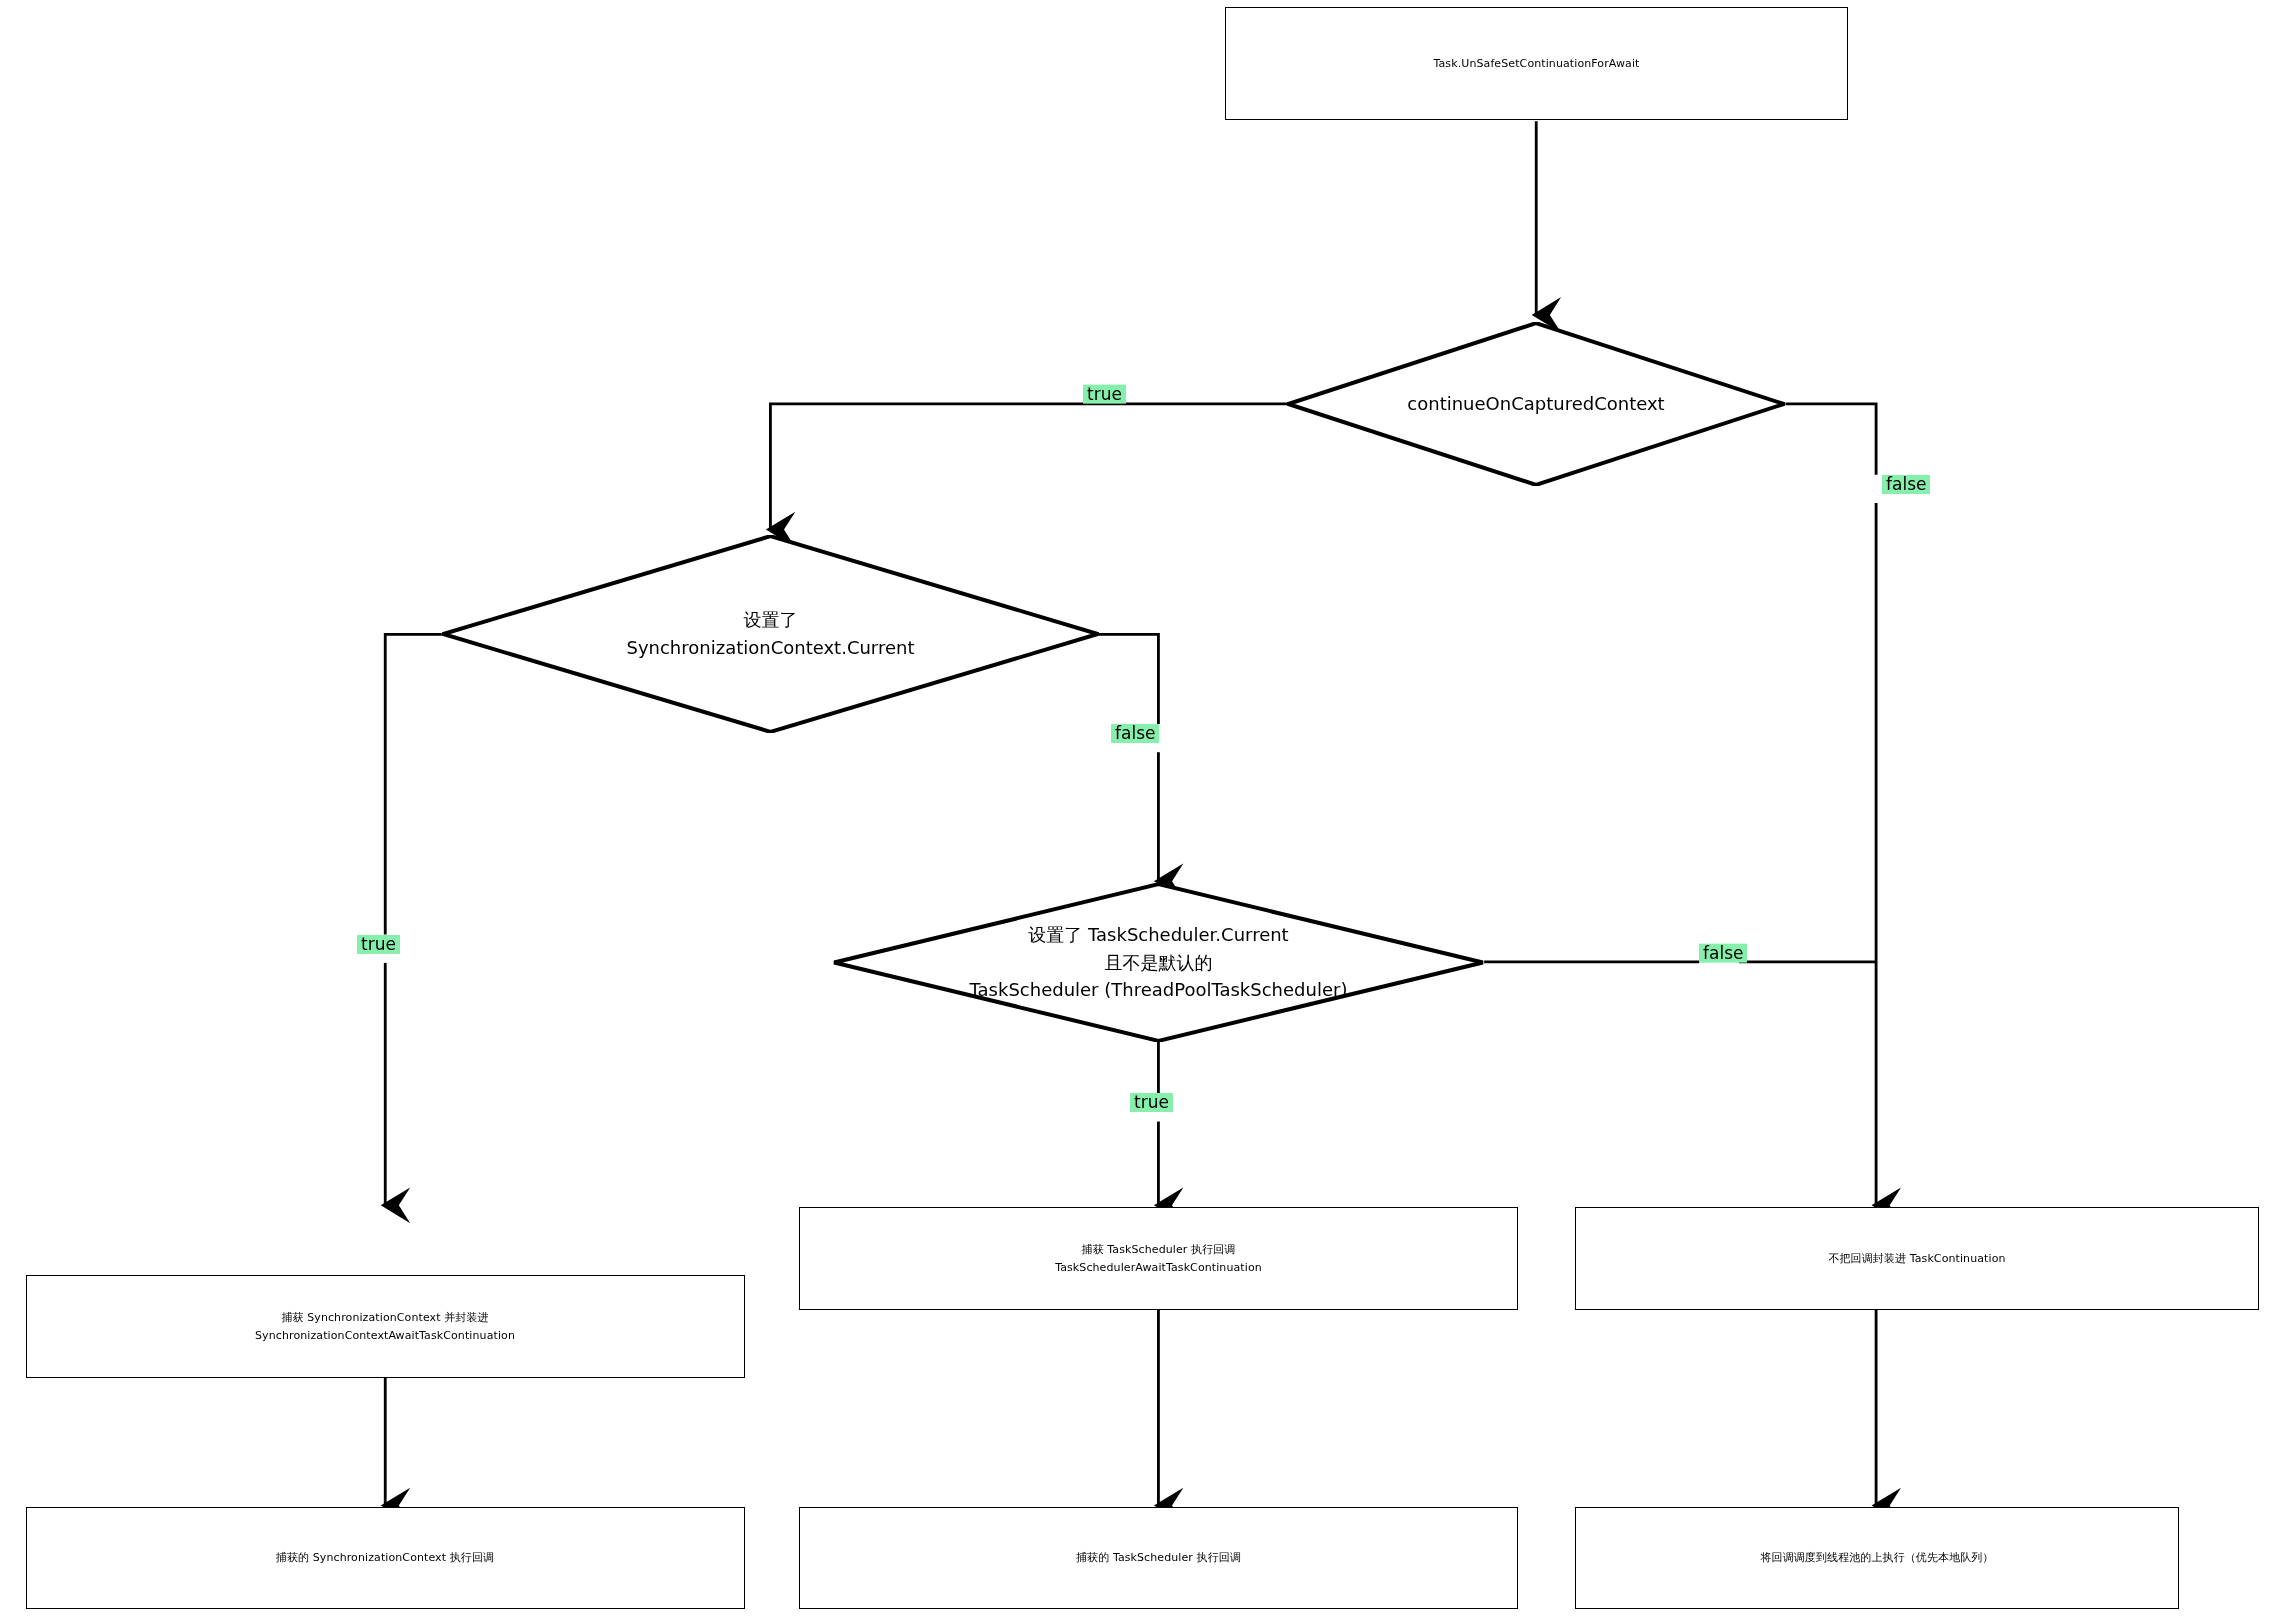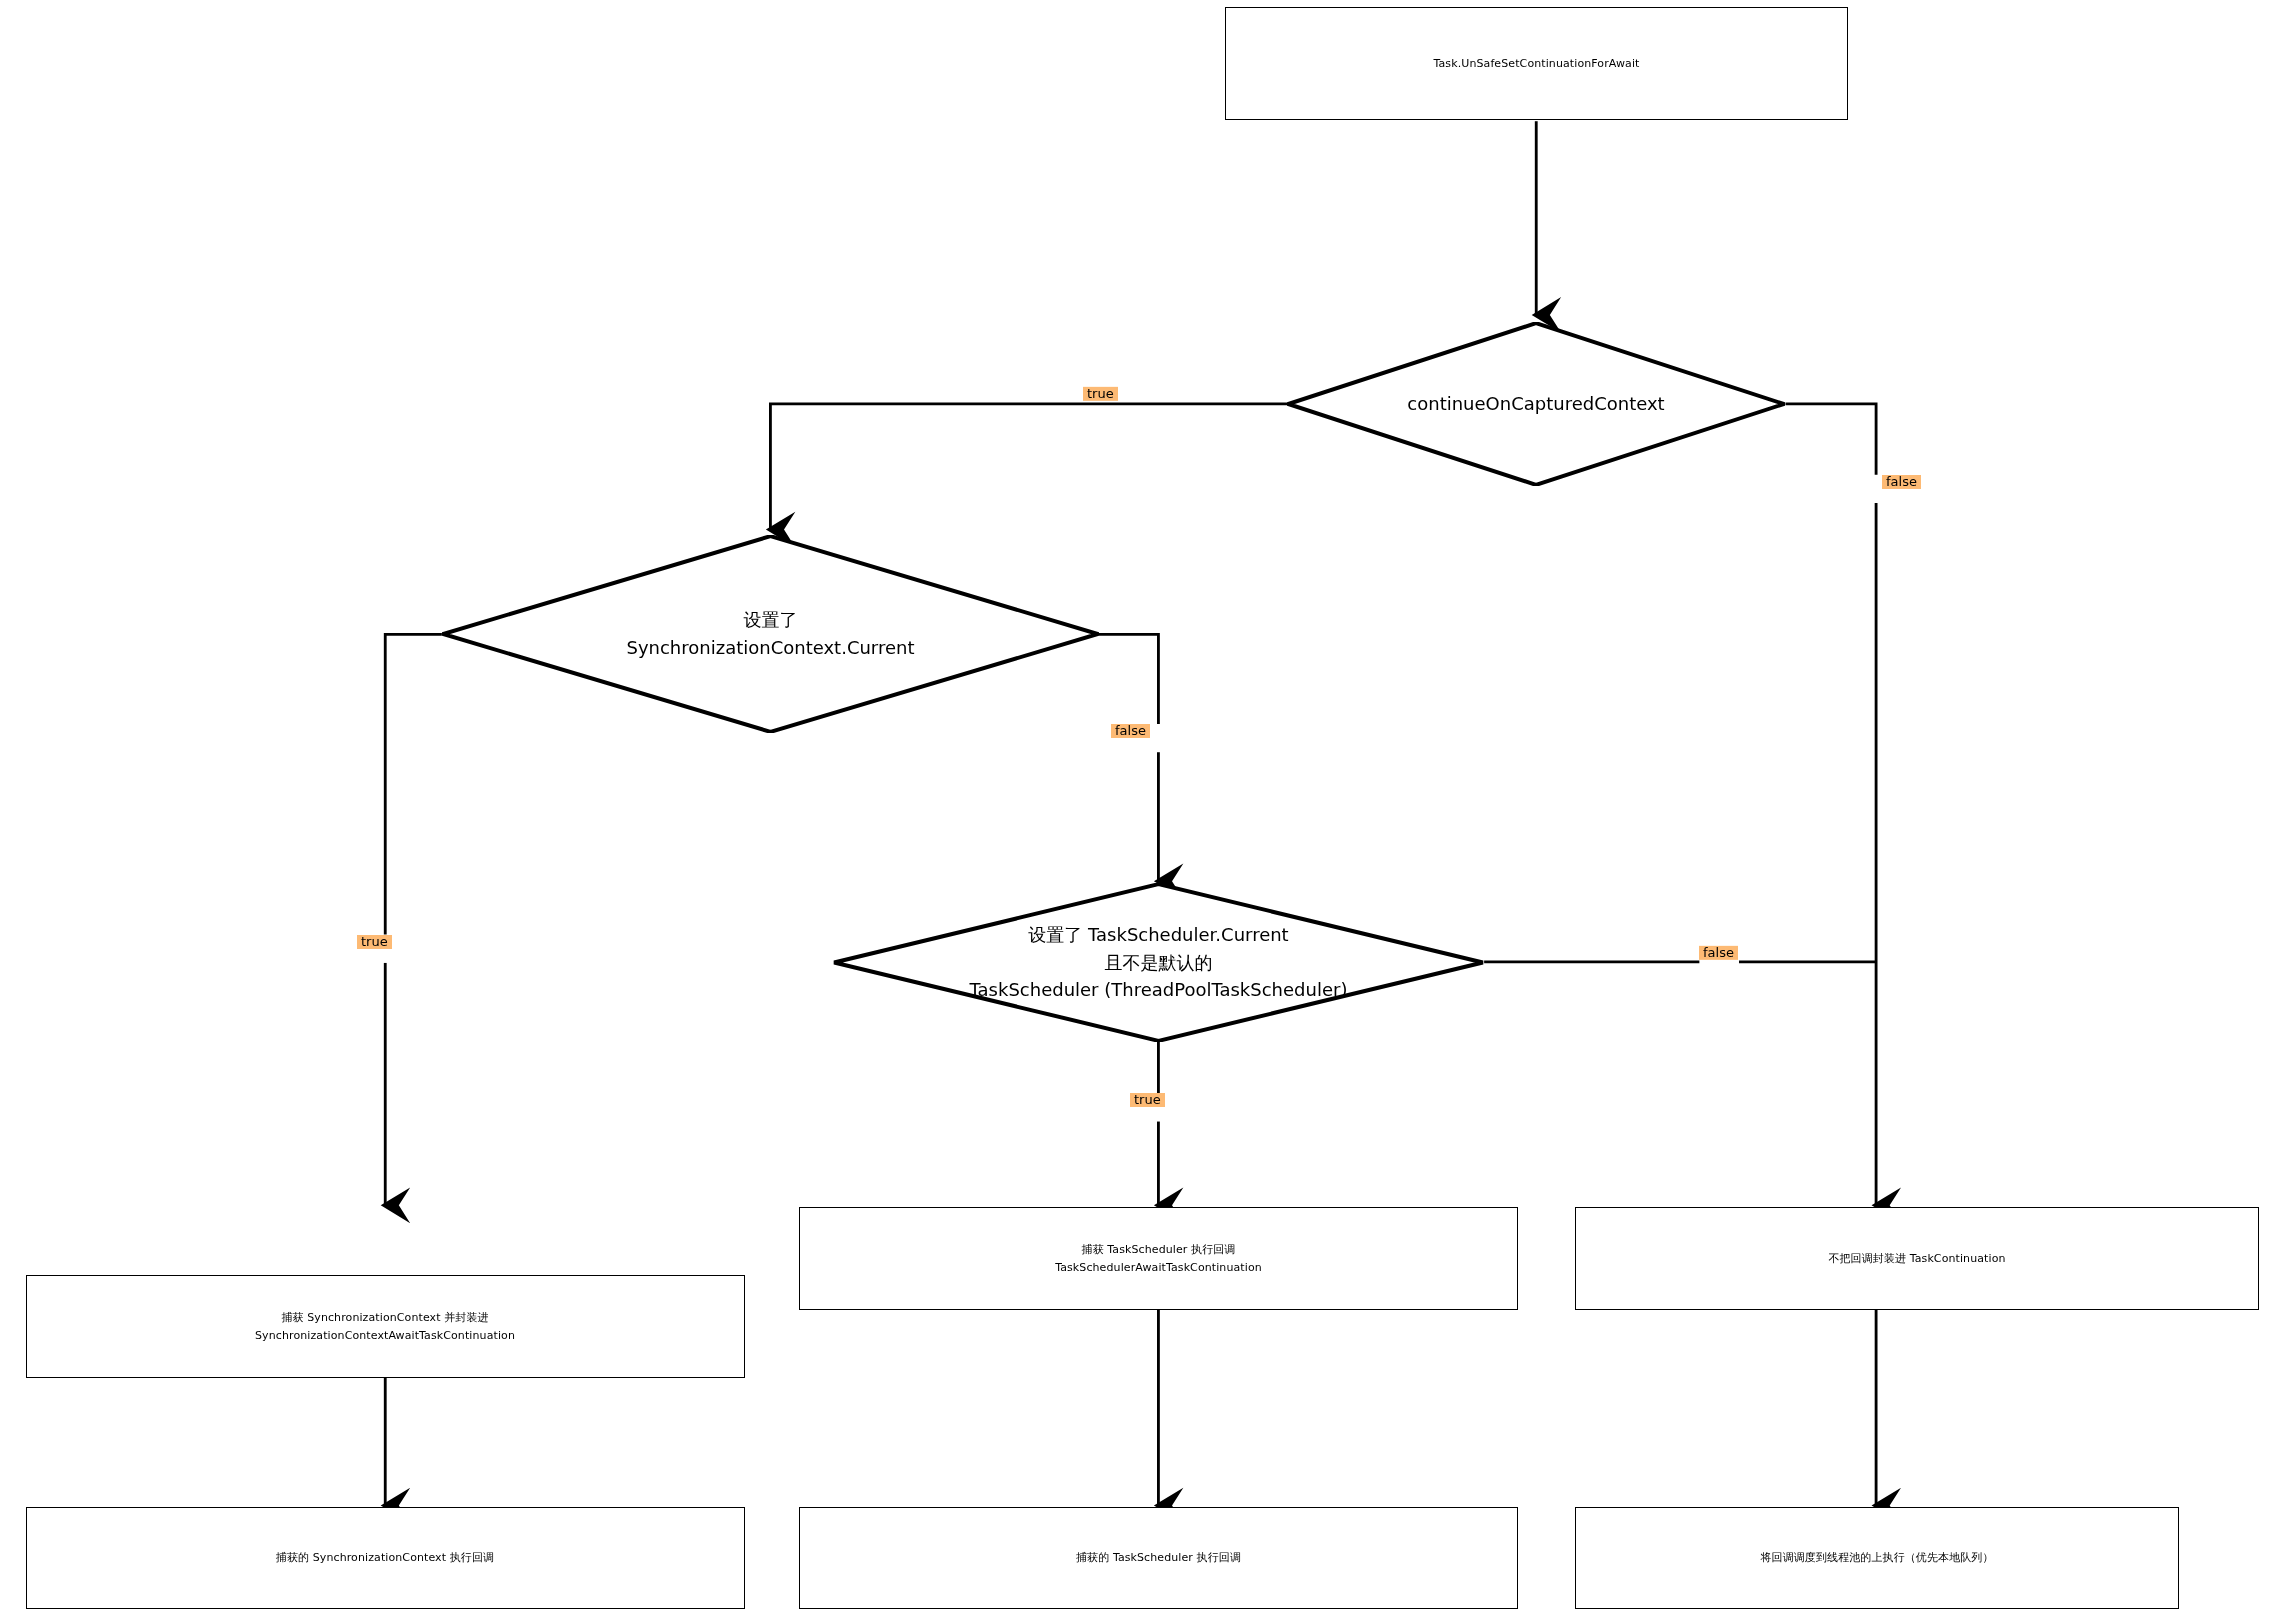--- a/index.html
+++ b/index.html
@@ -48,22 +48,22 @@
   }
   .diamondwrap svg{
     position:absolute;
     left:0;top:0;
     width:100%;height:100%;
     z-index:1;
   }
   .edgelabel{
     position:absolute;
     color:#000000;
-    font-size:13px;
-    background:#fdba74;
+    font-size:17px;
+    background:#86efac;
     padding:0 4px;
     line-height:1.1;
     white-space:nowrap;
   }
 </style>
 </head>
 <body>
 
 <div id="stage">
 

